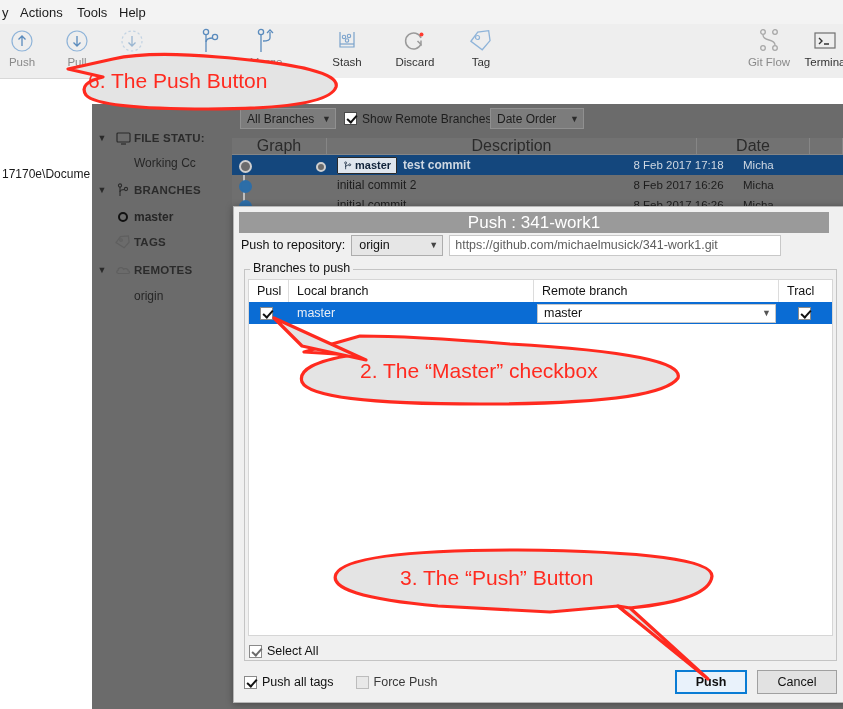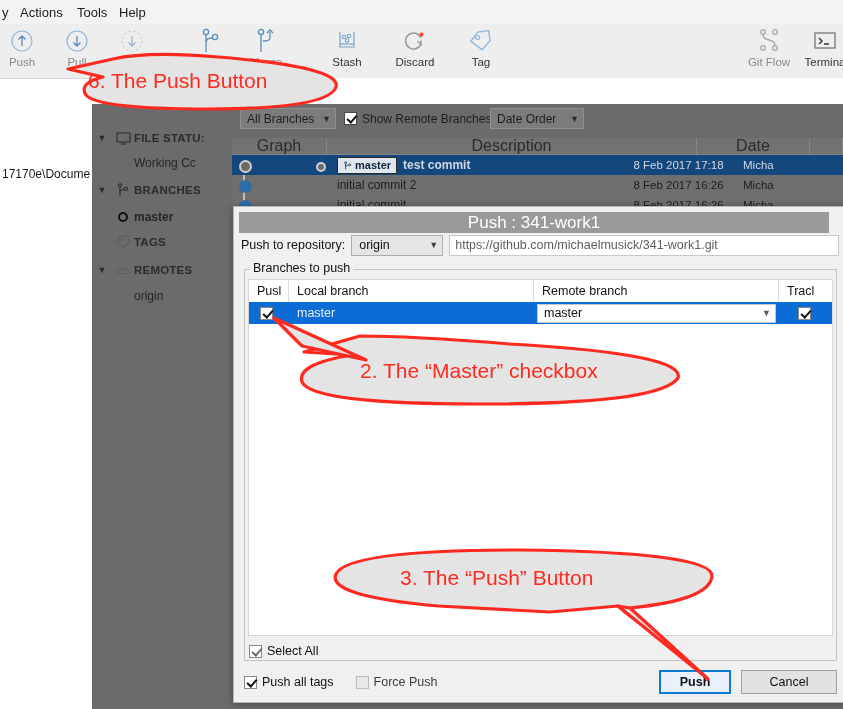--- a/index.html
+++ b/index.html
@@ -671,21 +671,21 @@
   <div class="dialog"></div>
 
   <div class="dlg-title" style="left:239px; top:212px; width:590px;">Push :  341-work1</div>
 
   <div class="dlg-row-repo" style="left:241px; top:234px; width:600px;">
     <span class="lbl">Push to repository:</span>
     <span class="combo-lite" style="width:92px; margin-left:6px;">
       <span class="cv">origin</span>
       <span class="ca">▼</span>
     </span>
-    <span class="txt-ro" style="width:390px; margin-left:6px;">
+    <span class="txt-ro" style="width:332px; margin-left:6px;">
       <span>https://github.com/michaelmusick/341-work1.git</span>
     </span>
   </div>
 
   <div class="groupbox"></div>
   <div class="group-legend">Branches to push</div>
 
   <div class="table">
     <div class="th-row">
       <div class="th" style="width:40px;">Pusl</div>
@@ -719,21 +719,21 @@
     <span class="selall" style="position:static;">
       <span class="chkbox-lite checked"></span>
       <span>Push all tags</span>
     </span>
     <span class="selall" style="position:static; margin-left:22px;">
       <span class="chkbox-lite disabled"></span>
       <span style="color:#3a3a3a;">Force Push</span>
     </span>
     <span style="flex:1"></span>
     <span class="btn default" style="width:72px; margin-right:10px;">Push</span>
-    <span class="btn plain" style="width:96px;">Cancel</span>
+    <span class="btn plain" style="width:80px;">Cancel</span>
   </div>
 
   <div class="callout" style="left:58px; top:47px;">
     <svg width="290" height="65" viewBox="0 0 290 65">
       <path d="M55 12 L10 22 L45 30 Q20 36 28 48 Q40 62 150 62 Q270 62 278 40 Q284 20 160 10 Q90 4 55 12 Z" fill="#e4e4e4" stroke="#ff2a1f" stroke-width="3.2" stroke-linejoin="round"></path>
     </svg>
     <span class="callout-text" style="left:30px; top:22px;">6. The Push Button</span>
   </div>
 
   <div class="callout" style="left:290px; top:330px;">

